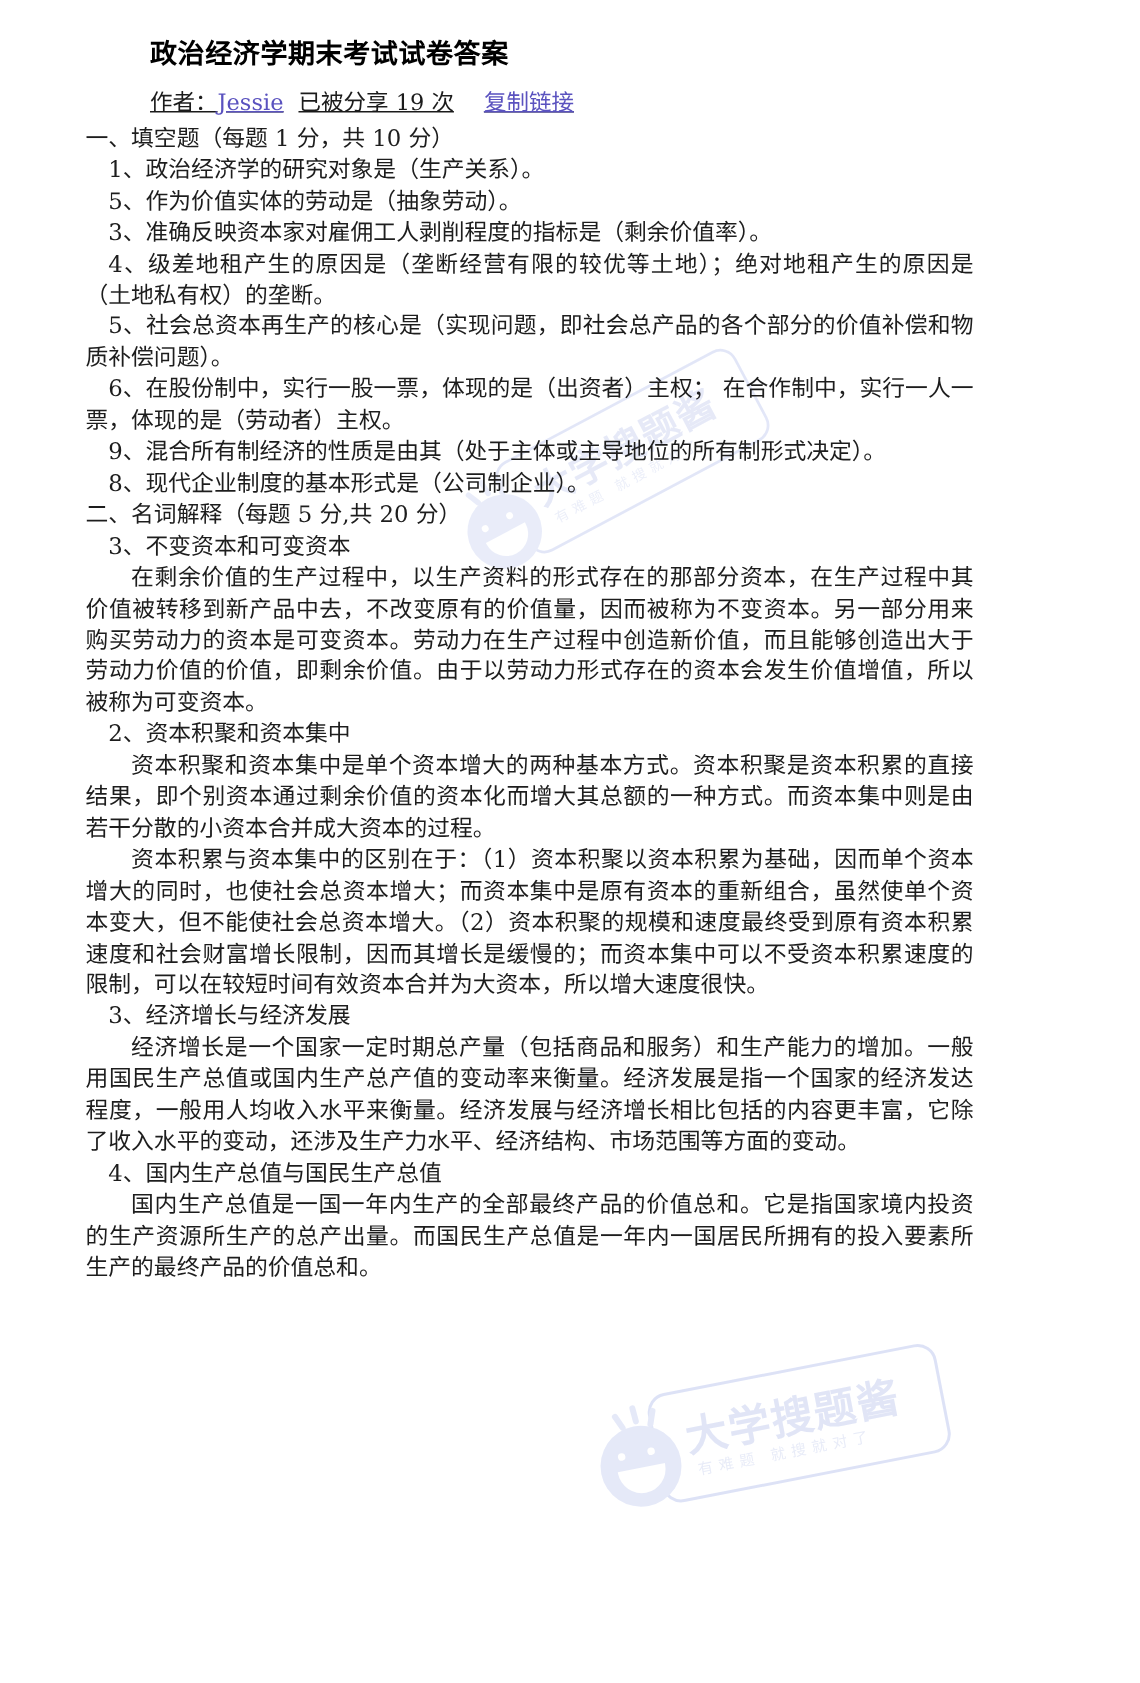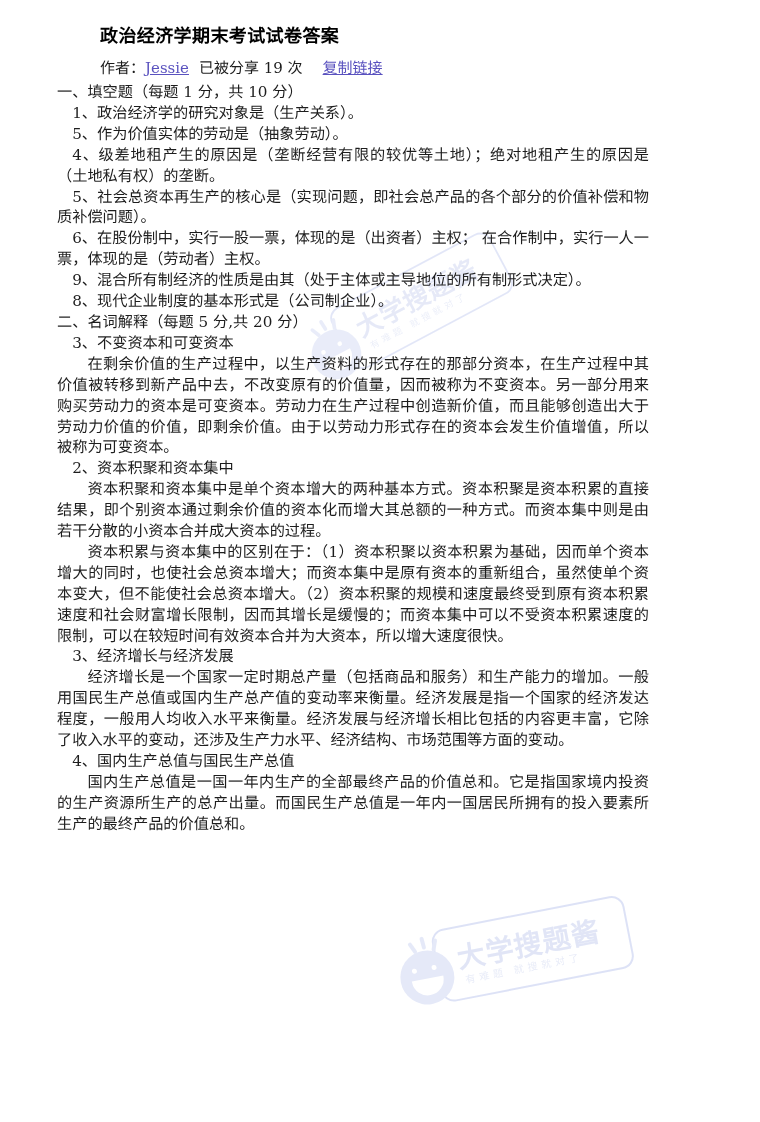--- a/index.html
+++ b/index.html
@@ -142,20 +142,21 @@
   }
 
   .meta-line {
     position: absolute;
     left: 100px;
     top: 58px;
     font-size: 15px;
     line-height: 20px;
     white-space: nowrap;
     color: #1b1b1b;
+    text-decoration: underline;
   }
   .meta-line .lnk {
     color: #5a52bf;
     text-decoration: underline;
     cursor: pointer;
   }
   .meta-line .gap { display: inline-block; width: 10px; }
 
   .body-text {
     position: absolute;
@@ -220,20 +221,21 @@
     <div class="doc-title">政治经济学期末考试试卷答案</div>
 
     <div class="meta-line">
       <span>作者：</span><span class="lnk">Jessie</span><span class="gap"></span><span>已被分享 19 次</span><span class="gap"></span><span class="gap"></span><span class="lnk">复制链接</span>
     </div>
 
     <div class="body-text" id="body-text">
         <p class="p-head">一、填空题（每题 1 分，共 10 分）</p>
         <p class="p-item">1、政治经济学的研究对象是（生产关系）。</p>
         <p class="p-item">5、作为价值实体的劳动是（抽象劳动）。</p>
+        <p class="p-item">3、准确反映资本家对雇佣工人剥削程度的指标是（剩余价值率）。</p>
         <p class="p-item">4、级差地租产生的原因是（垄断经营有限的较优等土地）；绝对地租产生的原因是（土地私有权）的垄断。</p>
         <p class="p-item">5、社会总资本再生产的核心是（实现问题，即社会总产品的各个部分的价值补偿和物质补偿问题）。</p>
         <p class="p-item">6、在股份制中，实行一股一票，体现的是（出资者）主权； 在合作制中，实行一人一票，体现的是（劳动者）主权。</p>
         <p class="p-item">9、混合所有制经济的性质是由其（处于主体或主导地位的所有制形式决定）。</p>
         <p class="p-item">8、现代企业制度的基本形式是（公司制企业）。</p>
         <p class="p-head">二、名词解释（每题 5 分,共 20 分）</p>
         <p class="p-item">3、不变资本和可变资本</p>
         <p class="p-body">在剩余价值的生产过程中，以生产资料的形式存在的那部分资本，在生产过程中其价值被转移到新产品中去，不改变原有的价值量，因而被称为不变资本。另一部分用来购买劳动力的资本是可变资本。劳动力在生产过程中创造新价值，而且能够创造出大于劳动力价值的价值，即剩余价值。由于以劳动力形式存在的资本会发生价值增值，所以被称为可变资本。</p>
         <p class="p-item">2、资本积聚和资本集中</p>
         <p class="p-body">资本积聚和资本集中是单个资本增大的两种基本方式。资本积聚是资本积累的直接结果，即个别资本通过剩余价值的资本化而增大其总额的一种方式。而资本集中则是由若干分散的小资本合并成大资本的过程。</p>

